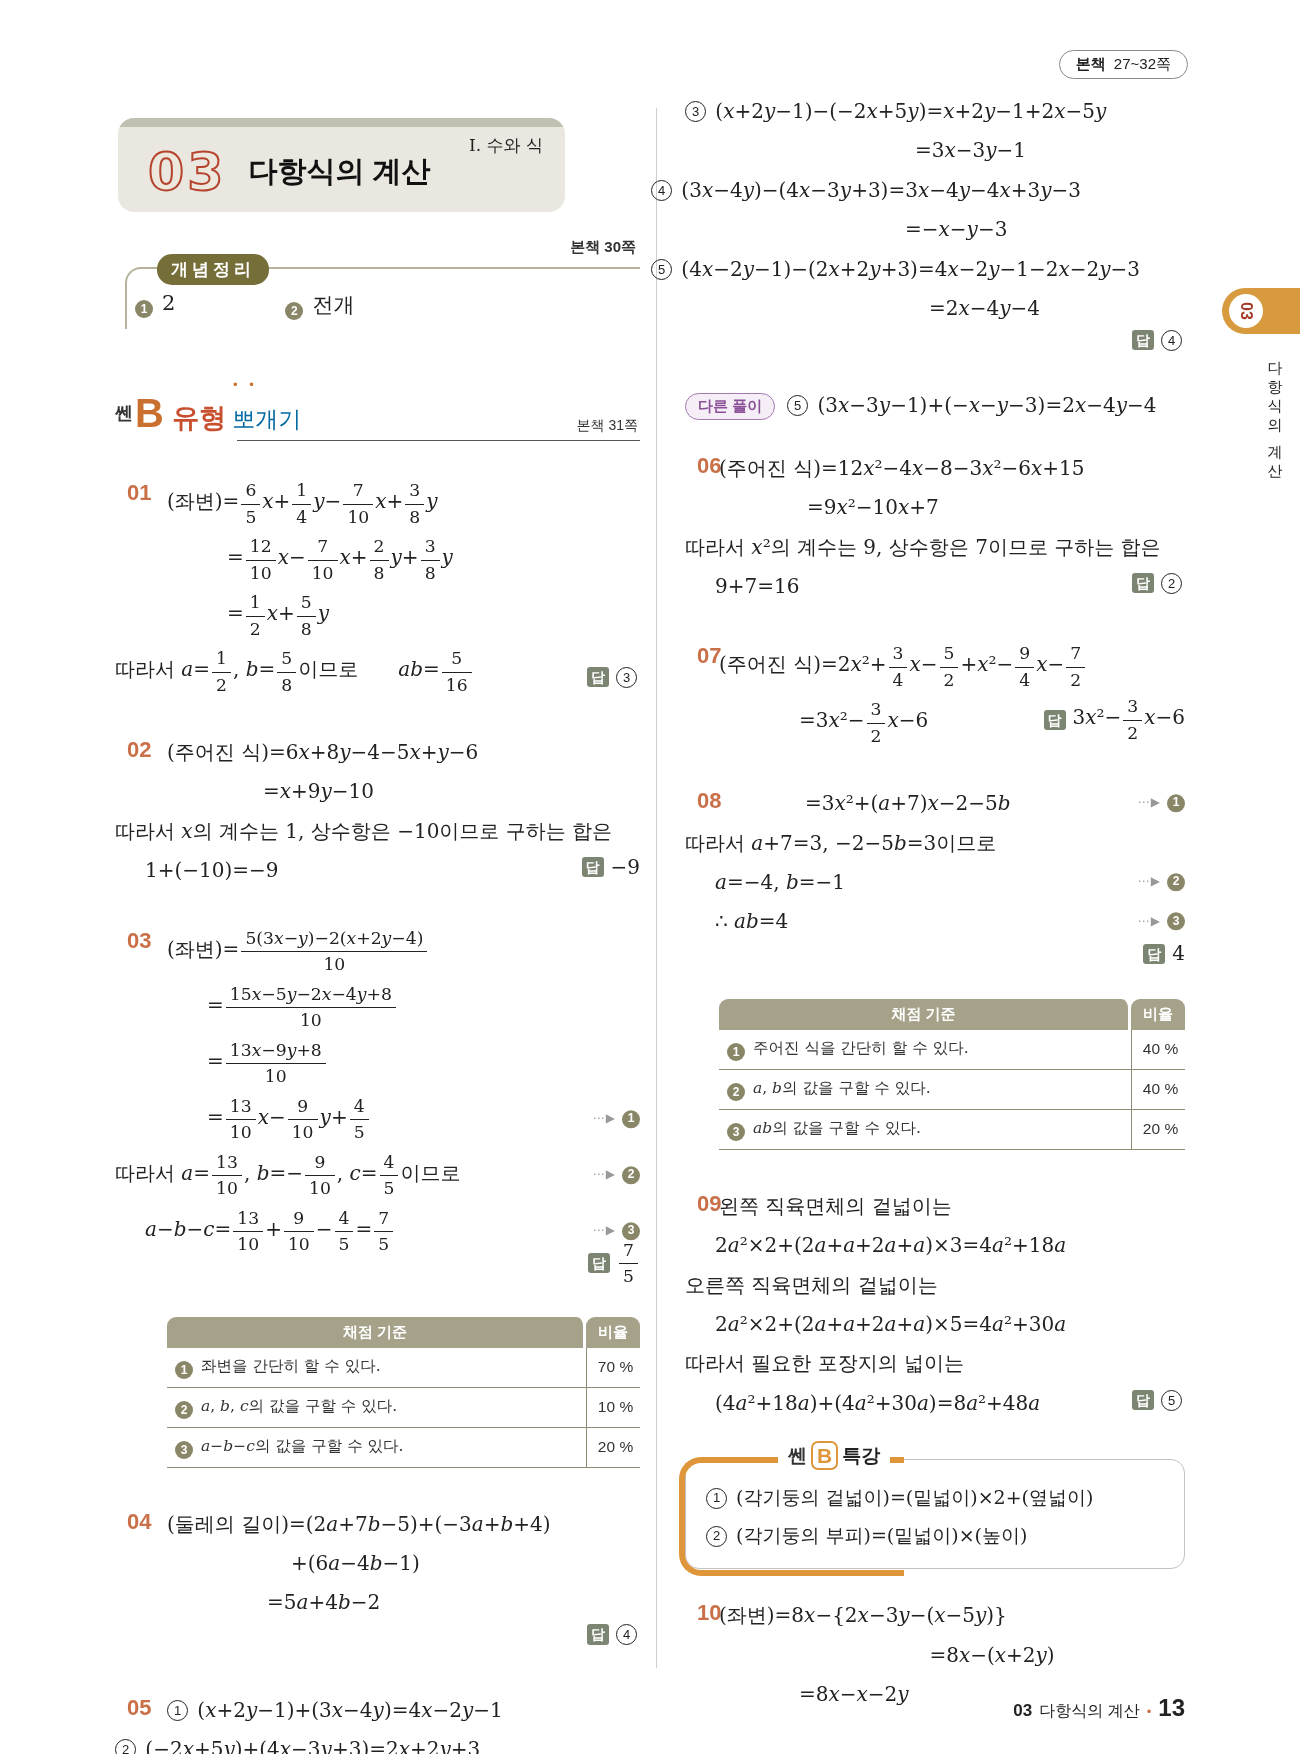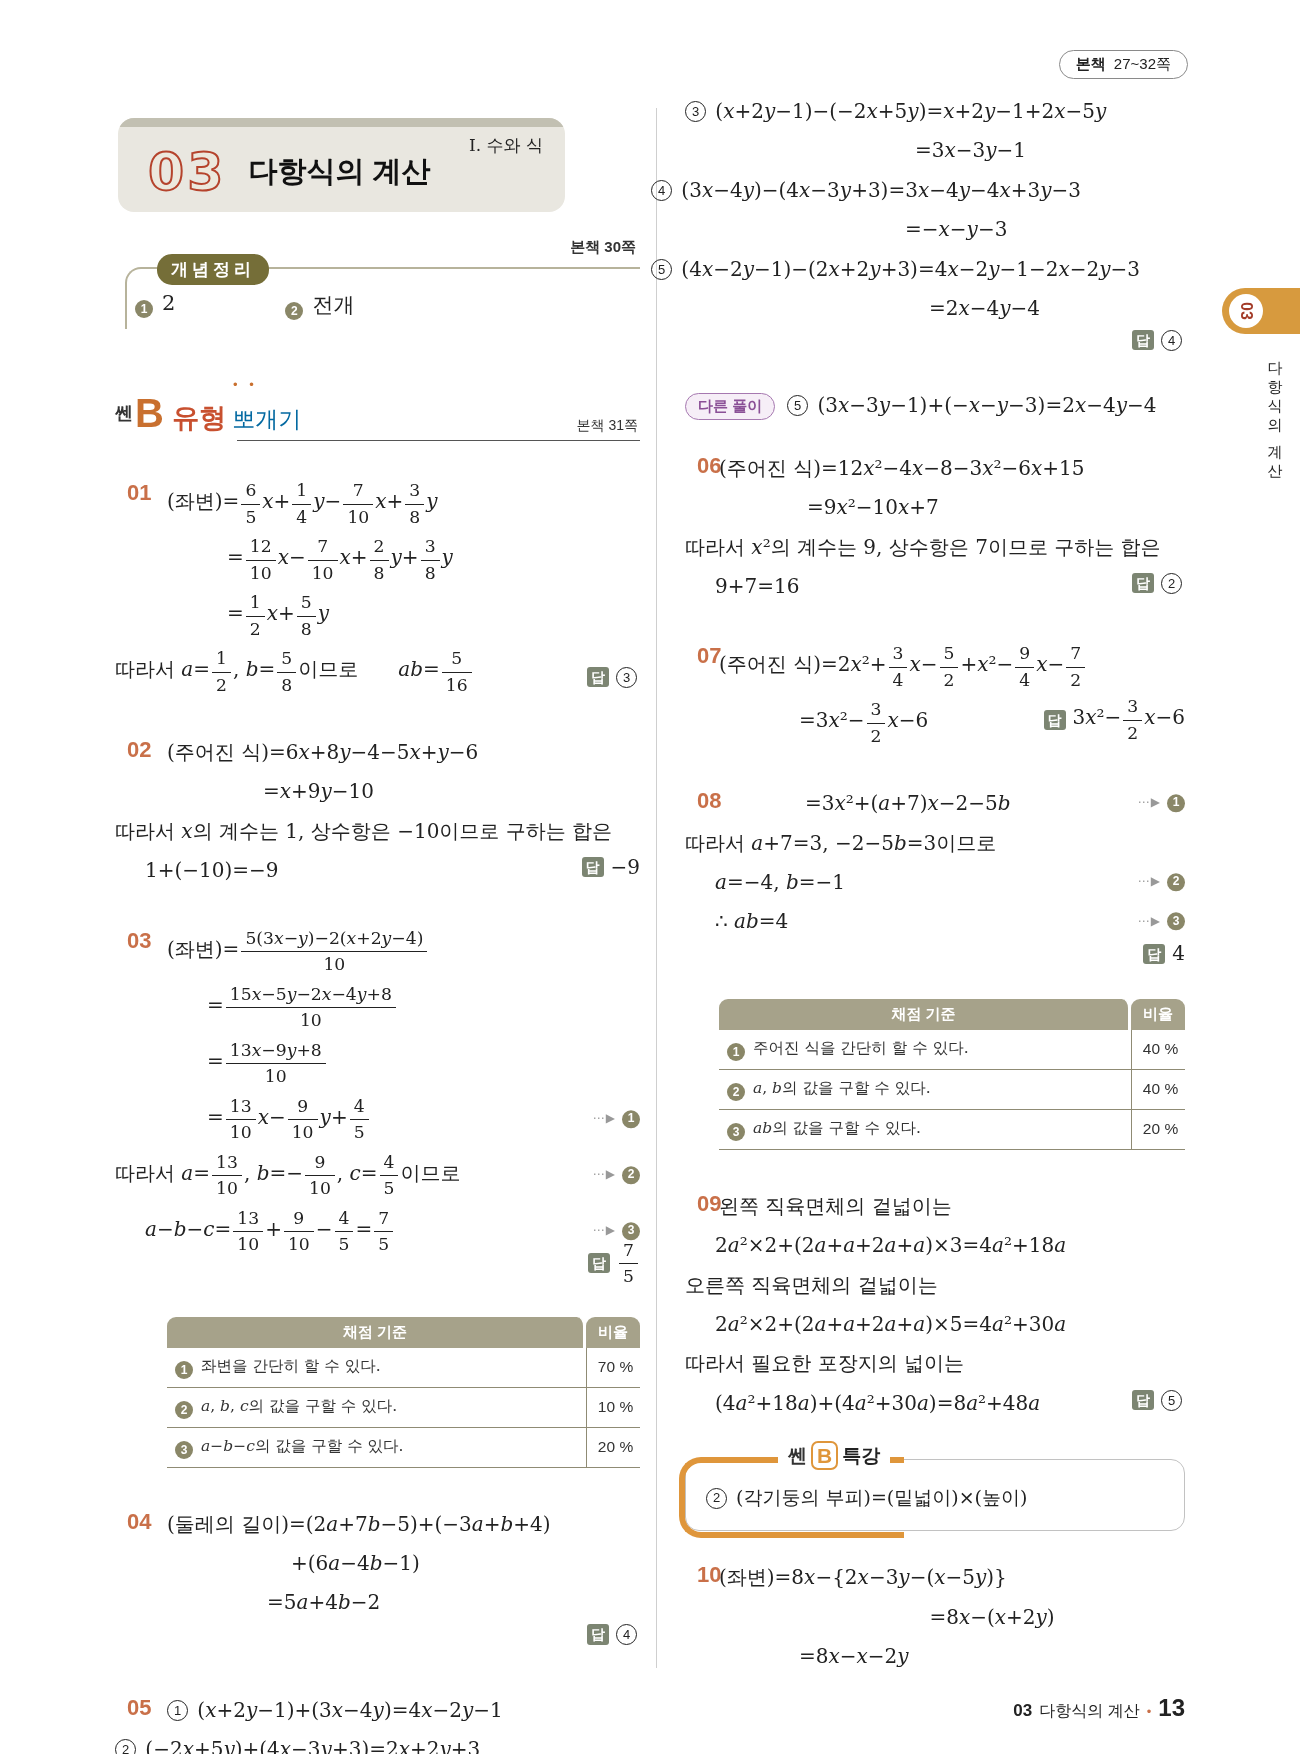--- a/index.html
+++ b/index.html
@@ -346,20 +346,21 @@
             </span></div>
         </div>
         <div class="block">
           <div class="special">
             <div class="sp-orange"></div>
             <div class="sp-title">
               <span class="brand">쎈</span>
               <span class="bB2">B</span>
               <span class="sp-name">특강</span>
             </div>
+            <div class="sp-line"><span class="cn">1</span> (각기둥의 겉넓이)=(밑넓이)×2+(옆넓이)</div>
             <div class="sp-line"><span class="cn">2</span> (각기둥의 부피)=(밑넓이)×(높이)</div>
           </div>
         </div>
         <div class="prob">
           <span class="pnum">10</span>
           <div class="row"><span class="m">(좌변)=8<i>x</i>−{2<i>x</i>−3<i>y</i>−(<i>x</i>−5<i>y</i>)}</span></div>
           <div class="row" style="padding-left: 4em; text-align: center;"><span class="m">=8<i>x</i>−(<i>x</i>+2<i>y</i>)</span></div>
           <div class="row" style="padding-left: 4em;"><span class="m">=8<i>x</i>−<i>x</i>−2<i>y</i></span></div>
         </div>
       </div>

